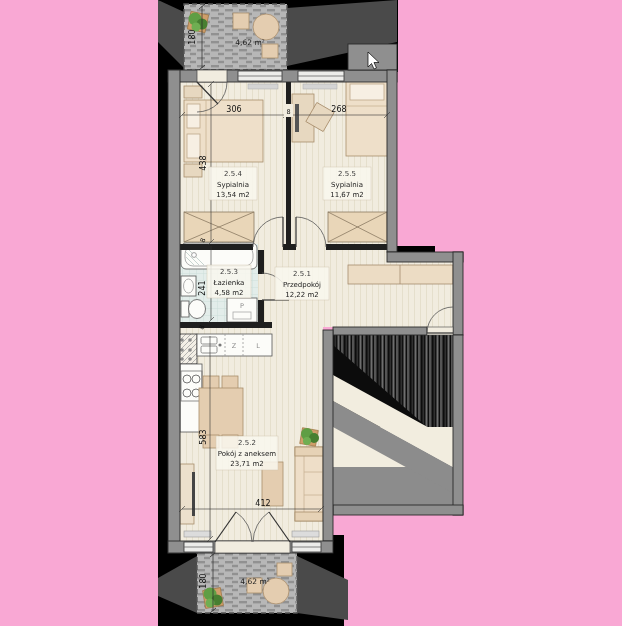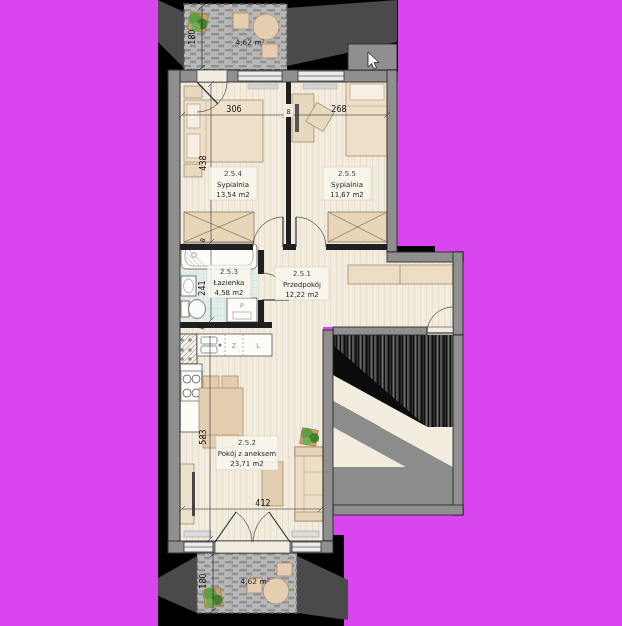--- a/index.html
+++ b/index.html
@@ -1,16 +1,16 @@
 <!DOCTYPE html>
 <html><head>
 <meta charset="utf-8">
 <style>
   html,body{margin:0;padding:0;background:#ffffff;}
-  .stage{position:relative;width:622px;height:626px;background:#d946ef;overflow:hidden;
+  .stage{position:relative;width:622px;height:626px;background:#f9a8d4;overflow:hidden;
          font-family:"DejaVu Sans", sans-serif;}
   svg{position:absolute;left:0;top:0;}
   text{font-family:"DejaVu Sans", sans-serif;fill:#1c1c1c;}
   .room-id{font-size:7px;fill:#3a3a3a;}
   .room-name{font-size:7px;fill:#222;}
   .room-area{font-size:7px;fill:#222;}
   .dim{font-size:8px;fill:#111;}
   .dim-small{font-size:6.5px;fill:#111;}
   .appl{font-size:6.5px;fill:#8d8d8d;}
   .balcony-area{font-size:7.5px;fill:#222;}

